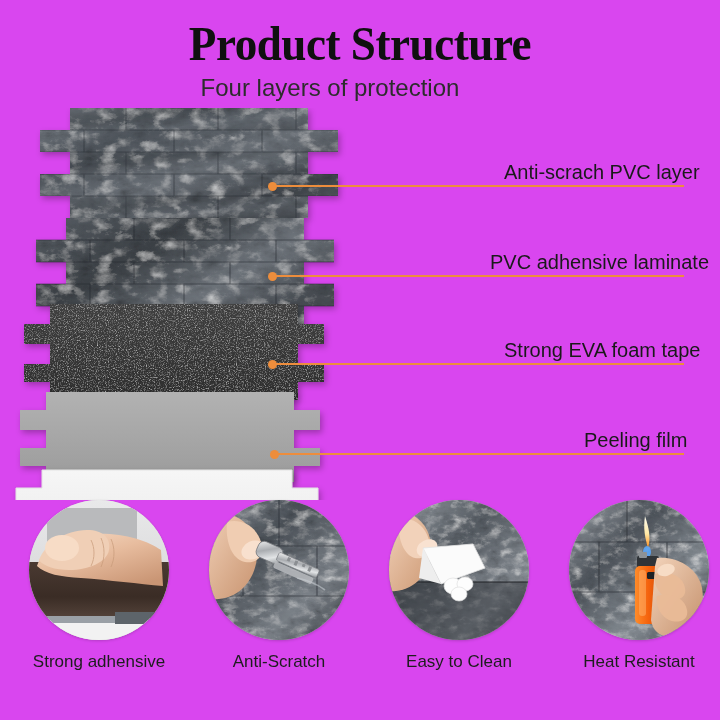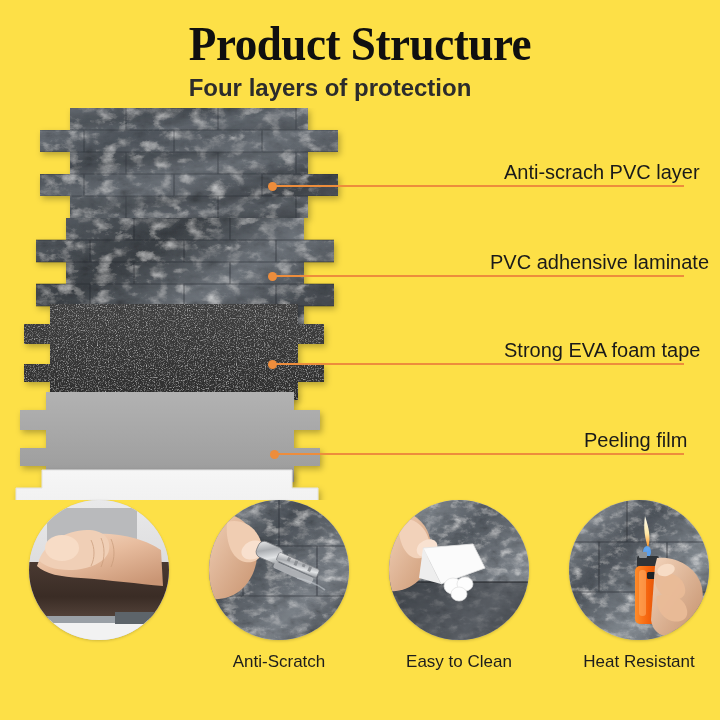--- a/index.html
+++ b/index.html
@@ -3,41 +3,41 @@
 <meta charset="utf-8">
 <title>Product Structure</title>
 <style>
   * { margin:0; padding:0; box-sizing:border-box; }
   html, body {
     width:720px; height:720px;
     background:#ffffff;
     font-family:"Liberation Sans", sans-serif;
     overflow:hidden;
   }
-  .page { position:relative; width:720px; height:720px; background:#fde047; }
+  .page { position:relative; width:720px; height:720px; background:#d946ef; }
 
   
   .title {
     position:absolute; left:0; top:16px; width:720px;
     text-align:center;
     font-family:"Liberation Serif", serif;
     font-weight:bold;
     font-size:49px;
     line-height:56px;
     letter-spacing:-0.5px;
     color:#101010;
     transform:scaleX(0.92);
   }
   .subtitle {
     position:absolute; left:0; top:72px; width:660px;
     text-align:center;
     font-size:24px;
     line-height:32px;
     color:#2c2c2c;
-    font-weight:700;
+    font-weight:400;
   }
 
   
   .stack { position:absolute; left:0; top:108px; width:460px; height:390px; }
 
   
   .leader { position:absolute; height:2px; background:#ED8D3C; }
   .leader-dot {
     position:absolute; width:9px; height:9px; border-radius:50%;
     background:#ED8D3C;
@@ -255,20 +255,21 @@
           <path d="M8,66 C14,48 34,36 62,34 C92,32 118,40 132,50 L134,86 C110,84 80,80 52,78 C32,77 16,74 8,66 Z" fill="url(#skin1)"></path>
           <path d="M10,60 C16,44 36,30 58,30 C74,30 82,38 80,50 C78,62 60,70 40,70 C26,70 14,66 10,60 Z" fill="#f0cfb6"></path>
           <g stroke="#c79a79" stroke-width="1" fill="none" opacity="0.7">
             <path d="M62,40 C66,48 66,58 62,66"></path>
             <path d="M72,38 C76,47 76,58 72,67"></path>
             <path d="M82,39 C86,48 86,58 82,67"></path>
           </g>
           <ellipse cx="33" cy="48" rx="17" ry="13" fill="#f7dcc6"></ellipse>
         </svg>
       </div>
+      <div class="fcaption">Strong adhensive</div>
     </div>
 
     <div class="feature" style="left:189px;">
       <div class="fcircle">
         <svg width="140" height="140" viewBox="0 0 140 140">
           <defs>
             <filter id="stone2">
               <feTurbulence type="fractalNoise" baseFrequency="0.07 0.11" numOctaves="5" seed="3" result="n"></feTurbulence>
               <feColorMatrix in="n" type="saturate" values="0"></feColorMatrix>
               <feComponentTransfer>

